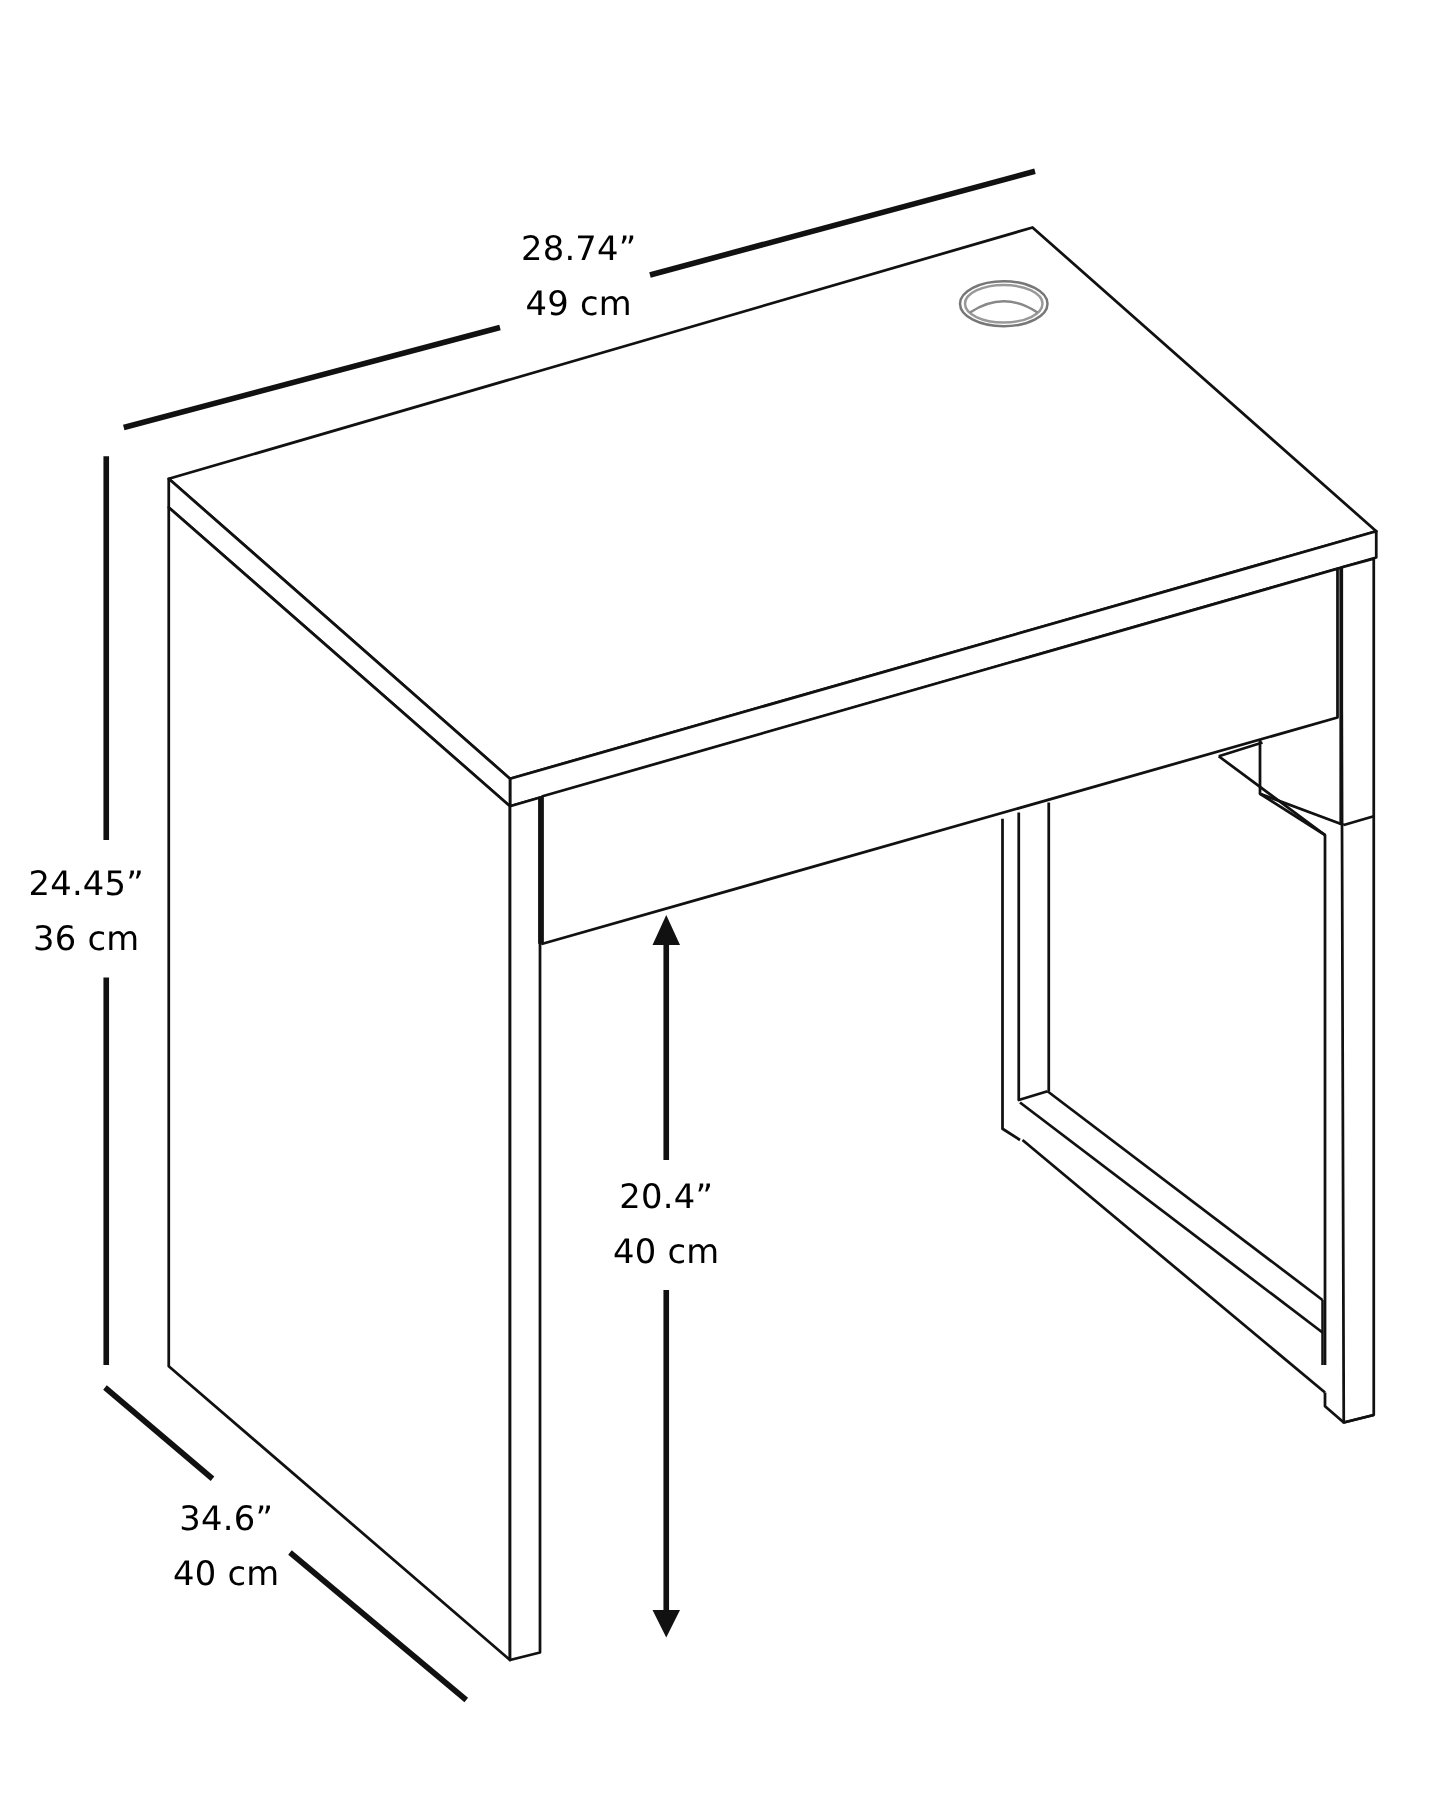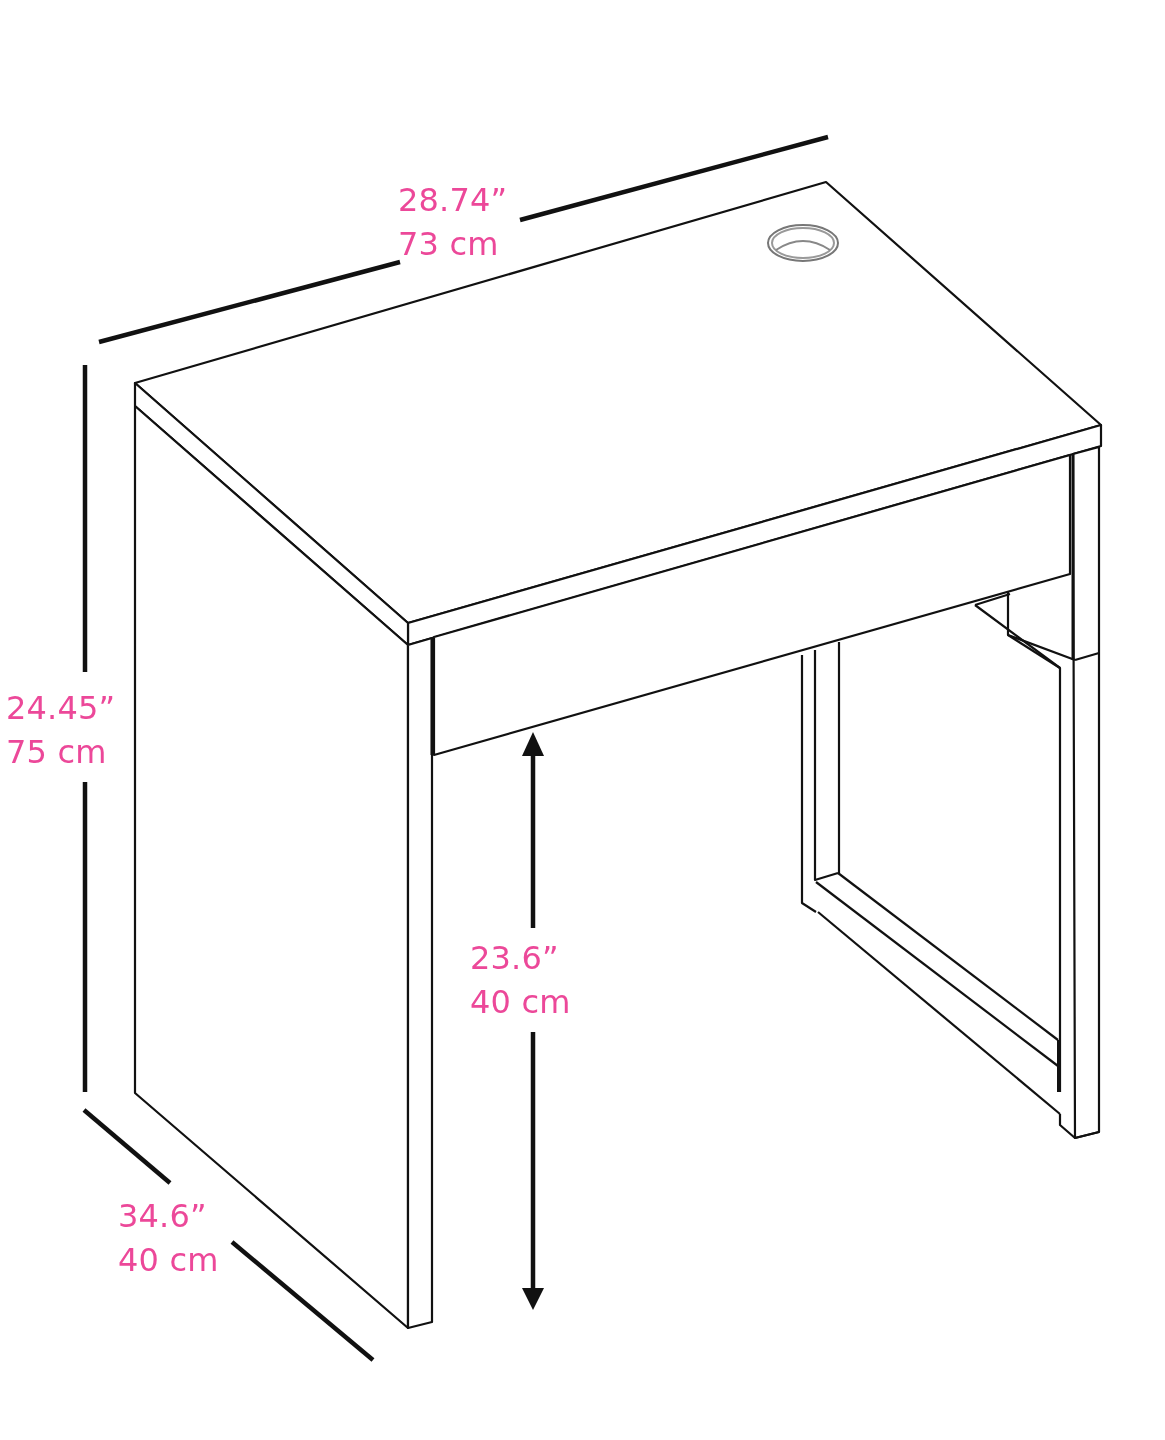--- a/index.html
+++ b/index.html
@@ -1,23 +1,24 @@
 <!DOCTYPE html>
 <html><head>
   <meta charset="utf-8">
   <style>
     html, body { margin: 0; padding: 0; background: #ffffff; }
     body { width: 1165px; height: 1440px; position: relative; overflow: hidden; }
     #diagram { position: absolute; left: 0; top: 0; width: 1165px; height: 1440px; }
     .label {
       position: absolute;
       font-family: "DejaVu Sans", "Liberation Sans", sans-serif;
-      color: #ec4899;
-      font-size: 32px;
+      color: #000000;
+      font-size: 27px;
       line-height: 44px;
+      text-align: center;
       white-space: nowrap;
       letter-spacing: 0.2px;
     }
     .label span { display: block; }
   </style>
 </head>
 <body>
 
 <svg id="diagram" viewBox="0 0 1165 1440" xmlns="http://www.w3.org/2000/svg">
 
@@ -75,29 +76,29 @@
 
   <g fill="none" stroke="#777" stroke-width="2">
     <ellipse cx="803" cy="243" rx="35" ry="18"></ellipse>
     <ellipse cx="803" cy="243" rx="31" ry="15" stroke="#999"></ellipse>
     <path d="M776,250 Q803,232 830,250" stroke="#888"></path>
   </g>
 </svg>
 
 <div class="label" style="left:398px; top:178px; width:130px;">
   <span>28.74”</span>
-  <span>73 cm</span>
+  <span>49 cm</span>
 </div>
 
 <div class="label" style="left:6px; top:686px; width:126px;">
   <span>24.45”</span>
-  <span>75 cm</span>
+  <span>36 cm</span>
 </div>
 
 <div class="label" style="left:118px; top:1194px; width:126px;">
   <span>34.6”</span>
   <span>40 cm</span>
 </div>
 
 <div class="label" style="left:470px; top:936px; width:126px;">
-  <span>23.6”</span>
+  <span>20.4”</span>
   <span>40 cm</span>
 </div>
 
 </body></html>

